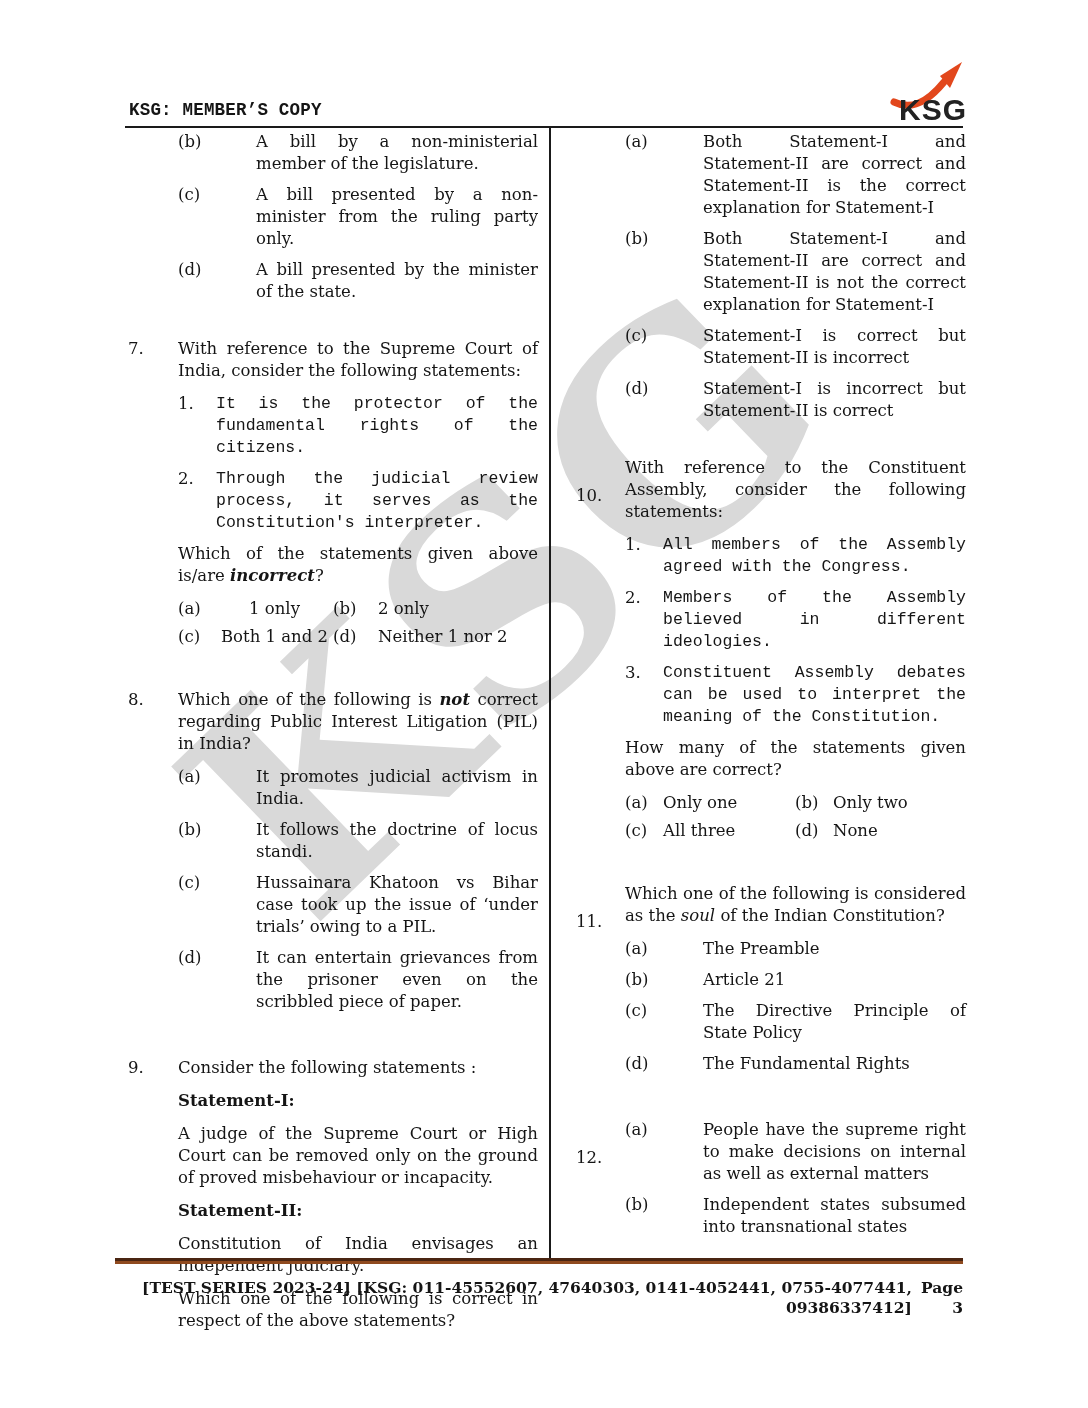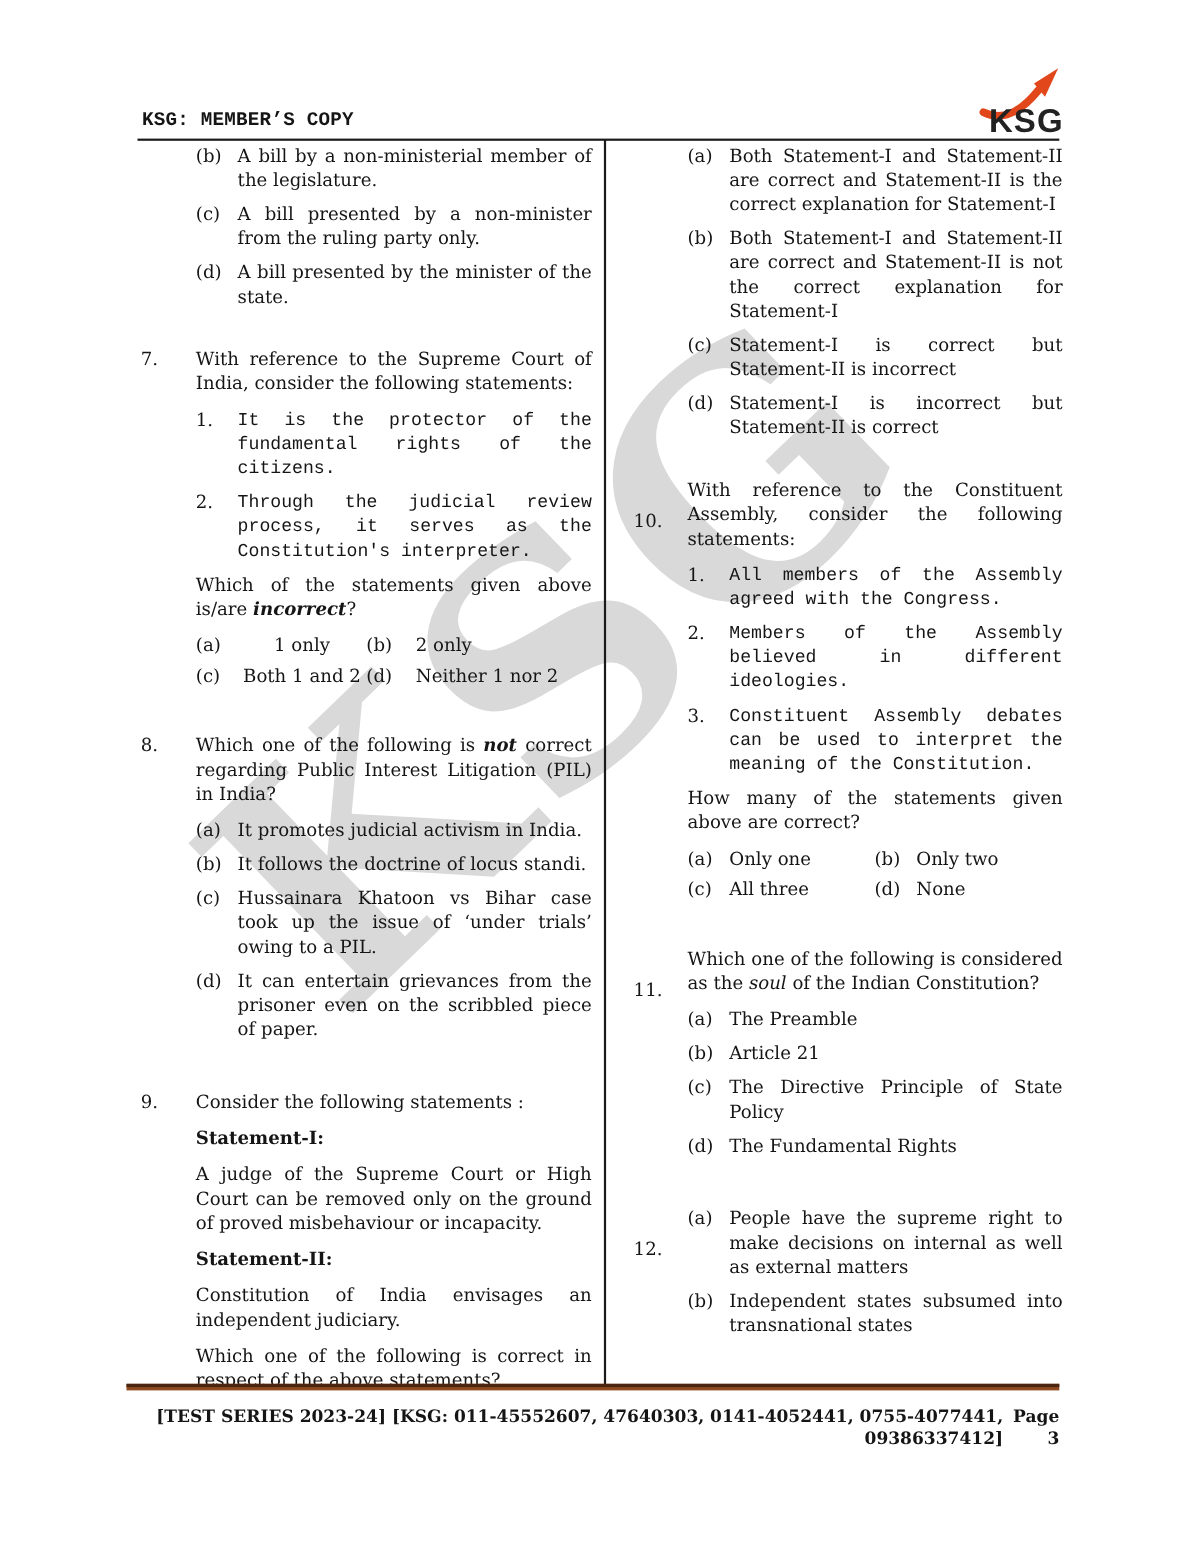--- a/index.html
+++ b/index.html
@@ -29,21 +29,21 @@
     position:absolute; left:549px; top:127px; width:2px; height:1132px;
     background:#1a1a1a; z-index:1;
   }
   .col { position:absolute; top:131px; z-index:1; }
   .col-left  { left:128px; width:410px; }
   .col-right { left:576px; width:390px; }
   .indent   { margin-left:50px; }
   .indent-r { margin-left:49px; }
   .opt { display:flex; margin-bottom:9px; }
   .olabel { flex:0 0 38px; }
-  .otext  { flex:1; min-width:0; text-align:justify; }
+  .otext  { flex:1; min-width:0; text-align:justify;margin-left:40px; }
   .question { display:flex; margin-top:35px; }
   .qnum   { flex:0 0 50px; }
   .qnum-r { flex:0 0 49px;margin-top:28px; }
   .qbody  { flex:1; min-width:0; }
   .qtext  { margin:0 0 11px; text-align:justify; }
   .stmt  { display:flex; margin:0 0 9px; }
   .snum  { flex:0 0 38px; }
   .stext { flex:1; min-width:0; text-align:justify;font-family:Liberation Mono, monospace; }
   .ogrid { margin-top:2px; }
   .ogrid-row { display:flex; margin-bottom:6px; }

